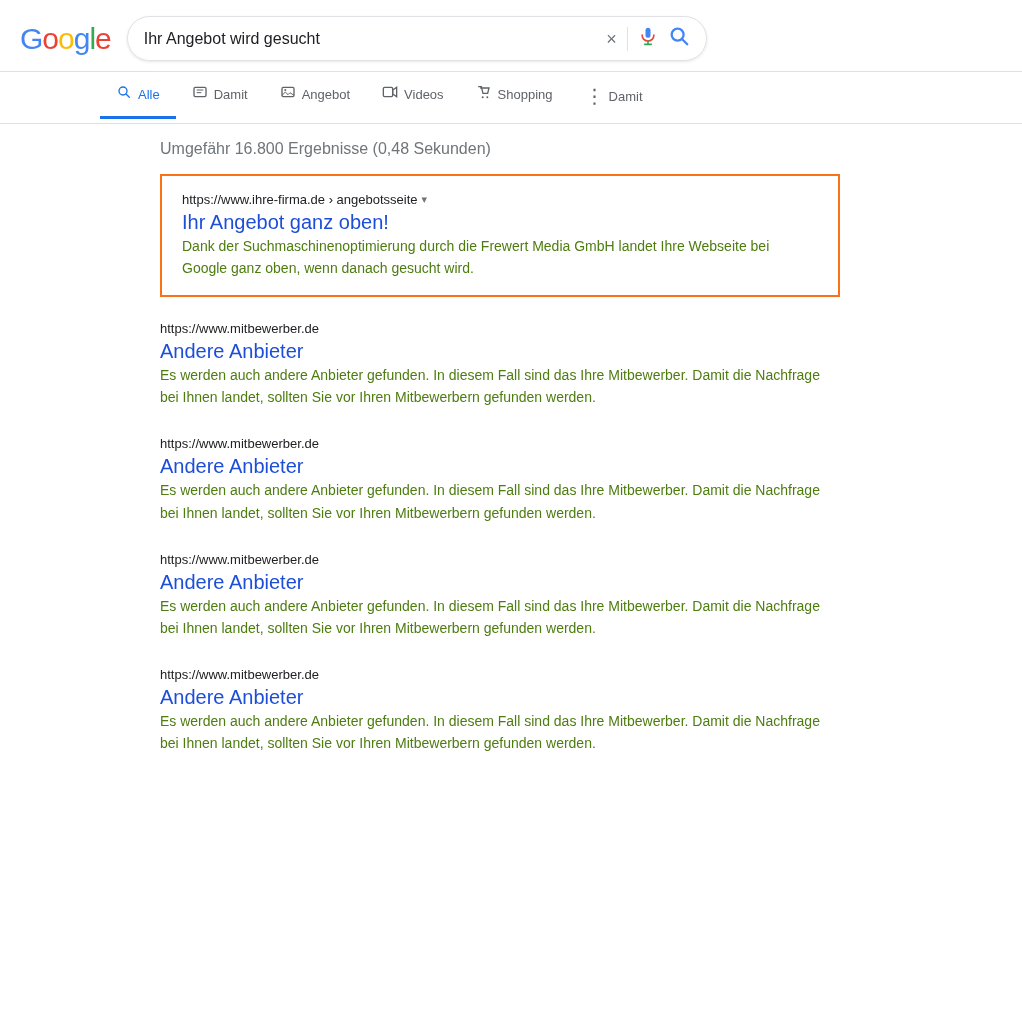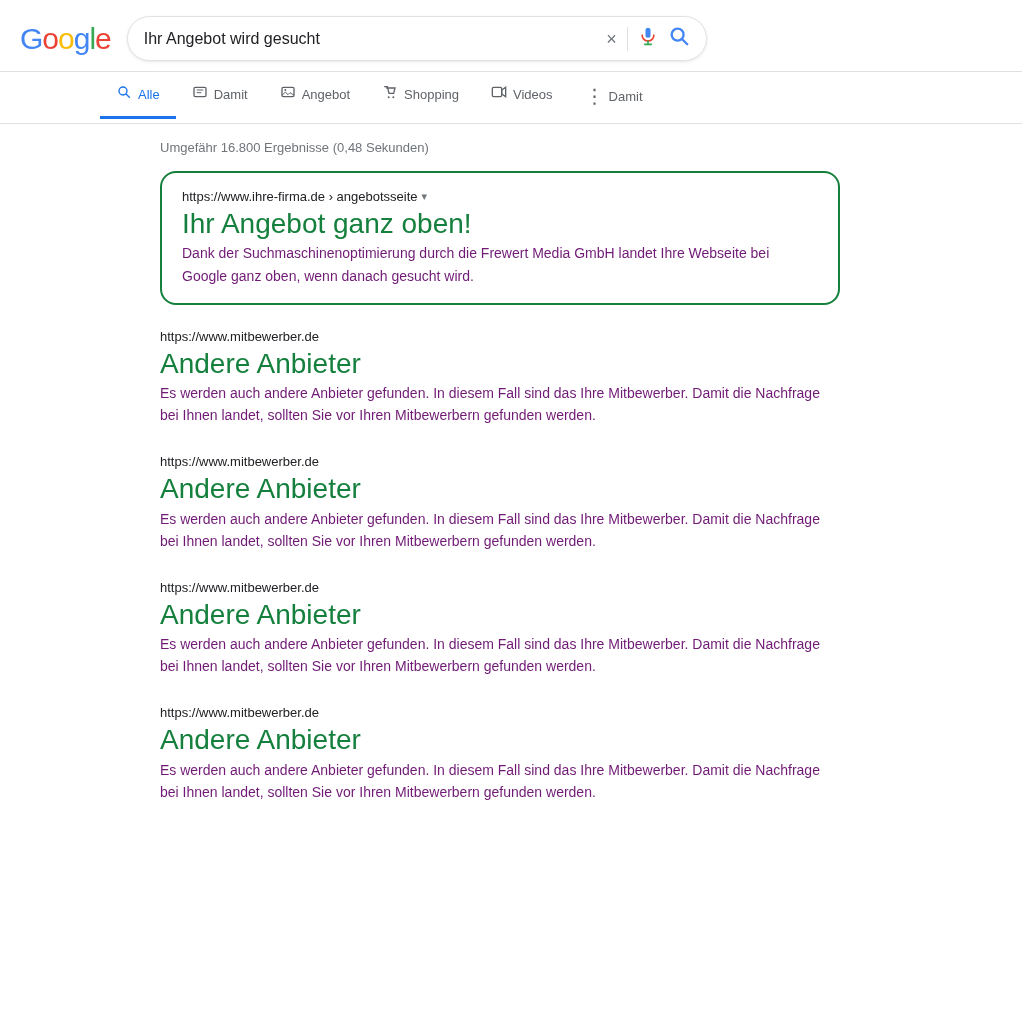--- a/index.html
+++ b/index.html
@@ -106,28 +106,28 @@
     }
 
     
     .results-area {
       padding: 16px 20px 20px 160px;
       max-width: 860px;
     }
 
     .results-stats {
       color: #70757a;
-      font-size: 13px;
+      font-size: 16px;
       margin-bottom: 16px;
     }
 
     
     .featured-result {
-      border: 2px solid #15803d;
-      border-radius: 16px;
+      border: 2px solid #f97316;
+      border-radius: 0;
       padding: 16px 20px;
       margin-bottom: 24px;
     }
 
     
     .result-item {
       margin-bottom: 28px;
       margin-top: 23px;
     }
 
@@ -138,30 +138,30 @@
       display: flex;
       align-items: center;
       gap: 4px;
     }
     .result-url .arrow {
       color: #70757a;
       font-size: 11px;
     }
 
     .result-title {
-      color: #15803d;
-      font-size: 28px;
+      color: #1d4ed8;
+      font-size: 20px;
       text-decoration: none;
       cursor: pointer;
       line-height: 1.3;
       margin-bottom: 6px;
     }
 
     .result-snippet {
-      color: #701a75;
+      color: #4d7c0f;
       font-size: 14px;
       line-height: 1.58;
     }
   </style>
 </head>
 <body>
 
 <div class="header">
   <div class="google-logo">
     <span class="g-blue">G</span>
@@ -219,35 +219,35 @@
         <rect x="3" y="5" width="18" height="14" rx="2" stroke="#5f6368" stroke-width="2"></rect>
         <circle cx="8" cy="9" r="1.5" fill="#5f6368"></circle>
         <path d="M3 17l5-5 4 4 3-3 6 4" stroke="#5f6368" stroke-width="1.5" fill="none"></path>
       </svg>
     </span>
     <span>Angebot</span>
   </div>
   <div class="nav-tab">
     <span class="nav-tab-icon">
       <svg width="16" height="16" viewBox="0 0 24 24" fill="none">
+        <rect x="2" y="5" width="14" height="14" rx="2" stroke="#5f6368" stroke-width="2"></rect>
+        <path d="M16 9l6-4v14l-6-4V9z" stroke="#5f6368" stroke-width="2" fill="none"></path>
+      </svg>
+    </span>
+    <span>Videos</span>
+  </div>
+  <div class="nav-tab">
+    <span class="nav-tab-icon">
+      <svg width="16" height="16" viewBox="0 0 24 24" fill="none">
         <path d="M4 4h4l2.5 10h7l2-8H7" stroke="#5f6368" stroke-width="2" fill="none" stroke-linecap="round"></path>
         <circle cx="10" cy="20" r="1.5" fill="#5f6368"></circle>
         <circle cx="17" cy="20" r="1.5" fill="#5f6368"></circle>
       </svg>
     </span>
     <span>Shopping</span>
-  </div>
-  <div class="nav-tab">
-    <span class="nav-tab-icon">
-      <svg width="16" height="16" viewBox="0 0 24 24" fill="none">
-        <rect x="2" y="5" width="14" height="14" rx="2" stroke="#5f6368" stroke-width="2"></rect>
-        <path d="M16 9l6-4v14l-6-4V9z" stroke="#5f6368" stroke-width="2" fill="none"></path>
-      </svg>
-    </span>
-    <span>Videos</span>
   </div>
   <div class="nav-tab tab-more">
     <span class="nav-tab-icon" style="font-size:20px; color:#5f6368;">⋮</span>
     <span>Damit</span>
   </div>
 </div>
 
 <div class="results-area">
   <div class="results-stats">Umgefähr 16.800 Ergebnisse (0,48 Sekunden)</div>
 

